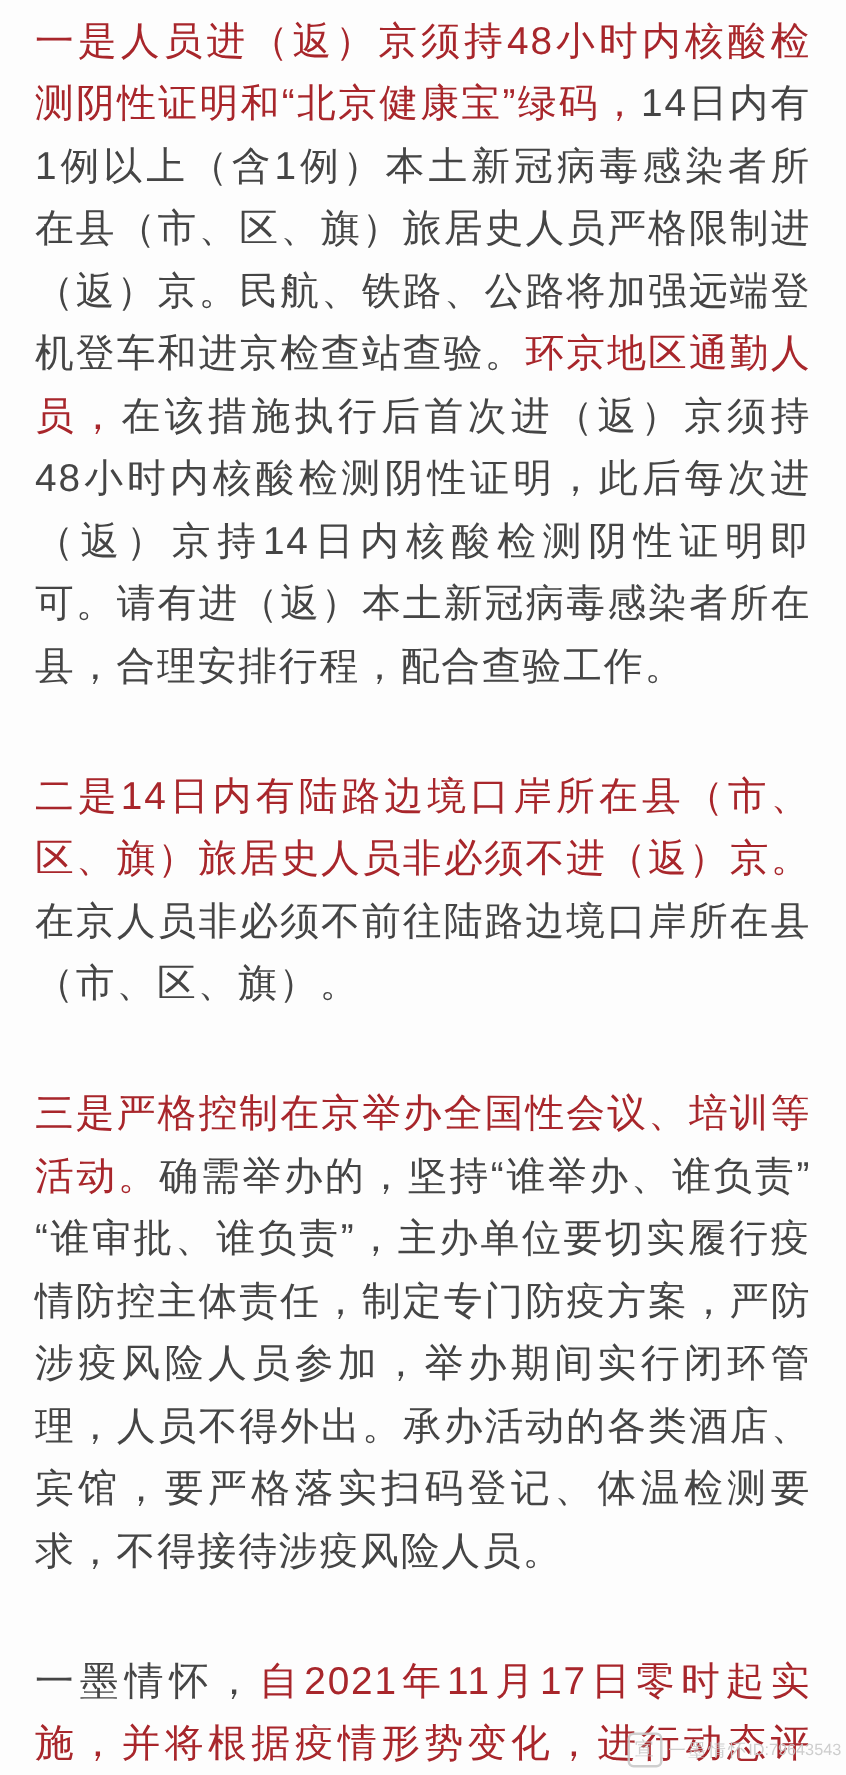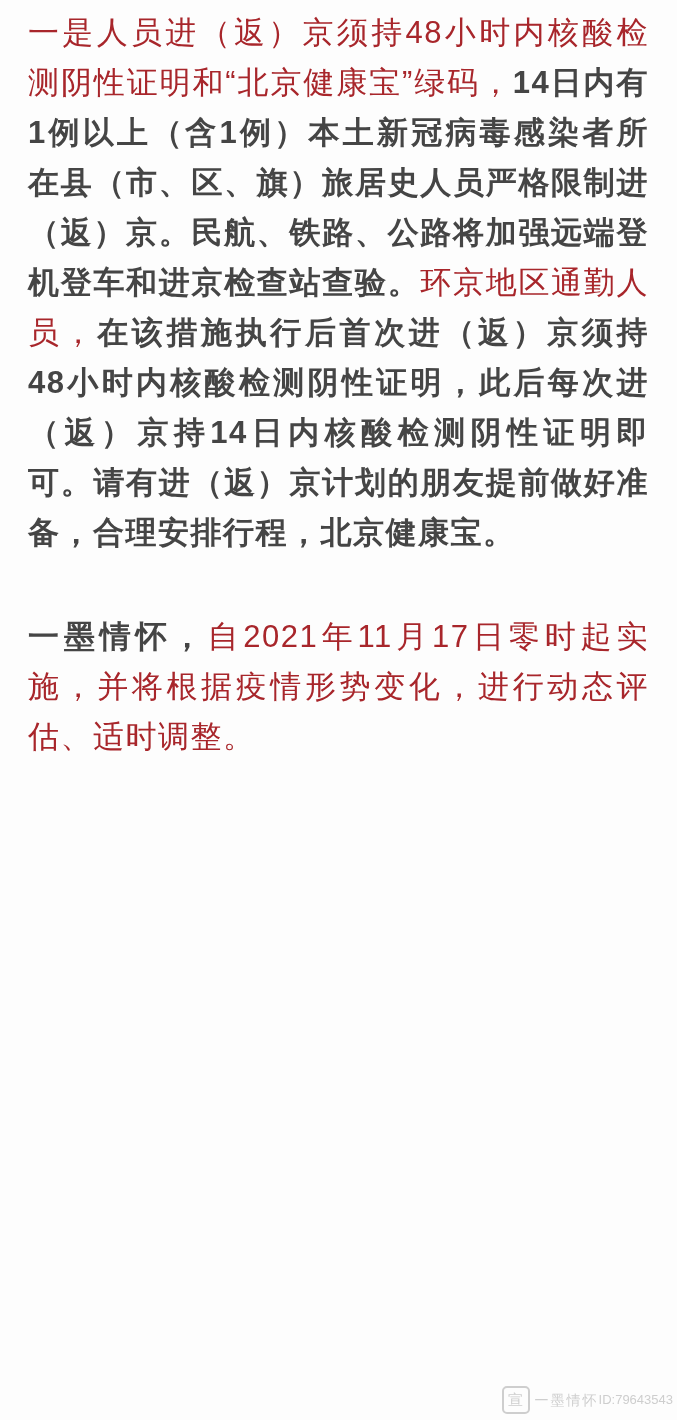--- a/index.html
+++ b/index.html
@@ -27,21 +27,21 @@
   }
   p.para:last-child {
     margin-bottom: 0;
   }
   .seg-red {
     color: var(--accent-red, #a8262b);
     font-weight: 400;
   }
   .seg-gray {
     color: var(--body-text, #454545);
-    font-weight: 700;
+    font-weight: 400;
   }
   .watermark {
     position: absolute;
     right: 4px;
     bottom: 6px;
     display: flex;
     align-items: center;
     gap: 5px;
     color: var(--watermark, #c9c9c9);
     opacity: 0.9;
@@ -68,24 +68,30 @@
   .wm-id {
     font-size: 13px;
   }
 </style>
 </head>
 <body style="background: rgb(253, 253, 253);">
 
 <div class="page">
 
   <p class="para">
-    <span class="seg-red">一是人员进（返）京须持48小时内核酸检测阴性证明和“北京健康宝”绿码，</span><span class="seg-gray">14日内有1例以上（含1例）本土新冠病毒感染者所在县（市、区、旗）旅居史人员严格限制进（返）京。民航、铁路、公路将加强远端登机登车和进京检查站查验。</span><span class="seg-red">环京地区通勤人员，</span><span class="seg-gray">在该措施执行后首次进（返）京须持48小时内核酸检测阴性证明，此后每次进（返）京持14日内核酸检测阴性证明即可。请有进（返）京计划的朋友提前做好准备，合理安排行程，北京健康宝。</span>
+    <span class="seg-red">一是人员进（返）京须持48小时内核酸检测阴性证明和“北京健康宝”绿码，</span><span class="seg-gray">14日内有1例以上（含1例）本土新冠病毒感染者所在县（市、区、旗）旅居史人员严格限制进（返）京。民航、铁路、公路将加强远端登机登车和进京检查站查验。</span><span class="seg-red">环京地区通勤人员，</span><span class="seg-gray">在该措施执行后首次进（返）京须持48小时内核酸检测阴性证明，此后每次进（返）京持14日内核酸检测阴性证明即可。请有进（返）本土新冠病毒感染者所在县，合理安排行程，配合查验工作。</span>
   </p>
 
+  <p class="para">
+    <span class="seg-red">二是14日内有陆路边境口岸所在县（市、区、旗）旅居史人员非必须不进（返）京。</span><span class="seg-gray">在京人员非必须不前往陆路边境口岸所在县（市、区、旗）。</span>
+  </p>
 
+  <p class="para">
+    <span class="seg-red">三是严格控制在京举办全国性会议、培训等活动。</span><span class="seg-gray">确需举办的，坚持“谁举办、谁负责”“谁审批、谁负责”，主办单位要切实履行疫情防控主体责任，制定专门防疫方案，严防涉疫风险人员参加，举办期间实行闭环管理，人员不得外出。承办活动的各类酒店、宾馆，要严格落实扫码登记、体温检测要求，不得接待涉疫风险人员。</span>
+  </p>
 
   <p class="para">
     <span class="seg-gray">一墨情怀，</span><span class="seg-red">自2021年11月17日零时起实施，并将根据疫情形势变化，进行动态评估、适时调整。</span>
   </p>
 
 </div>
 
 <div class="watermark">
   <span class="wm-icon">宣</span>
   <span class="wm-text">

